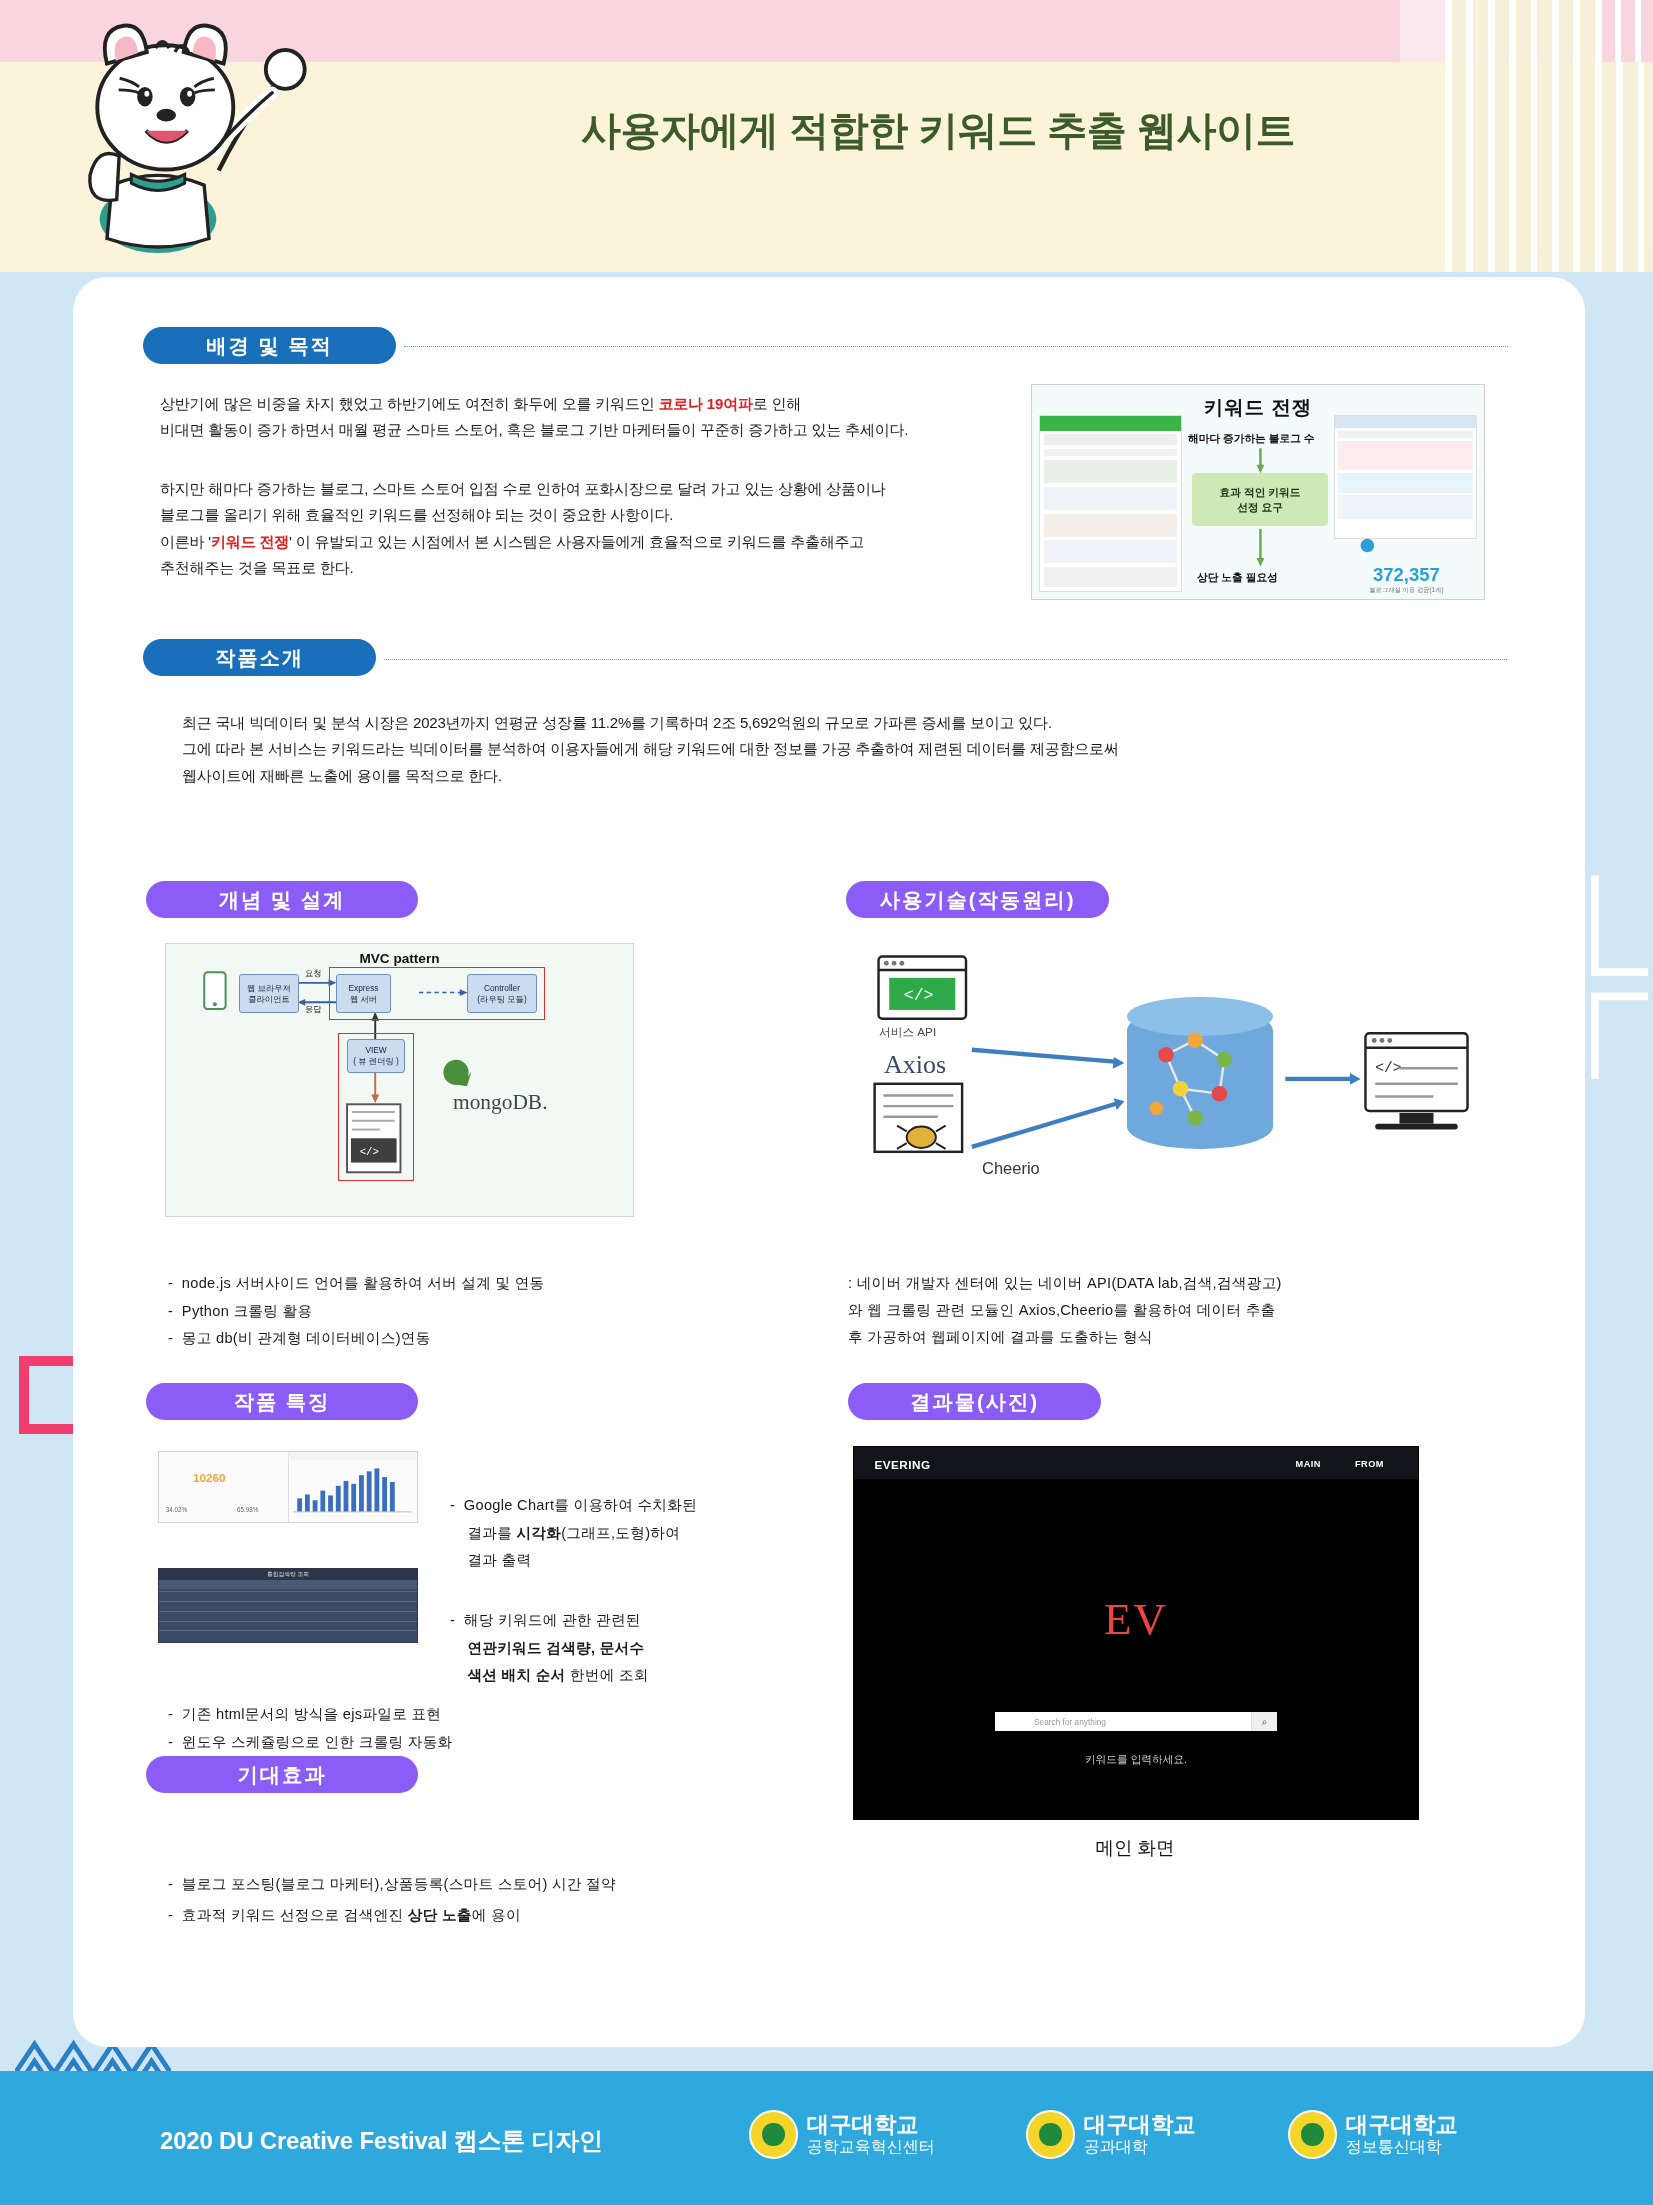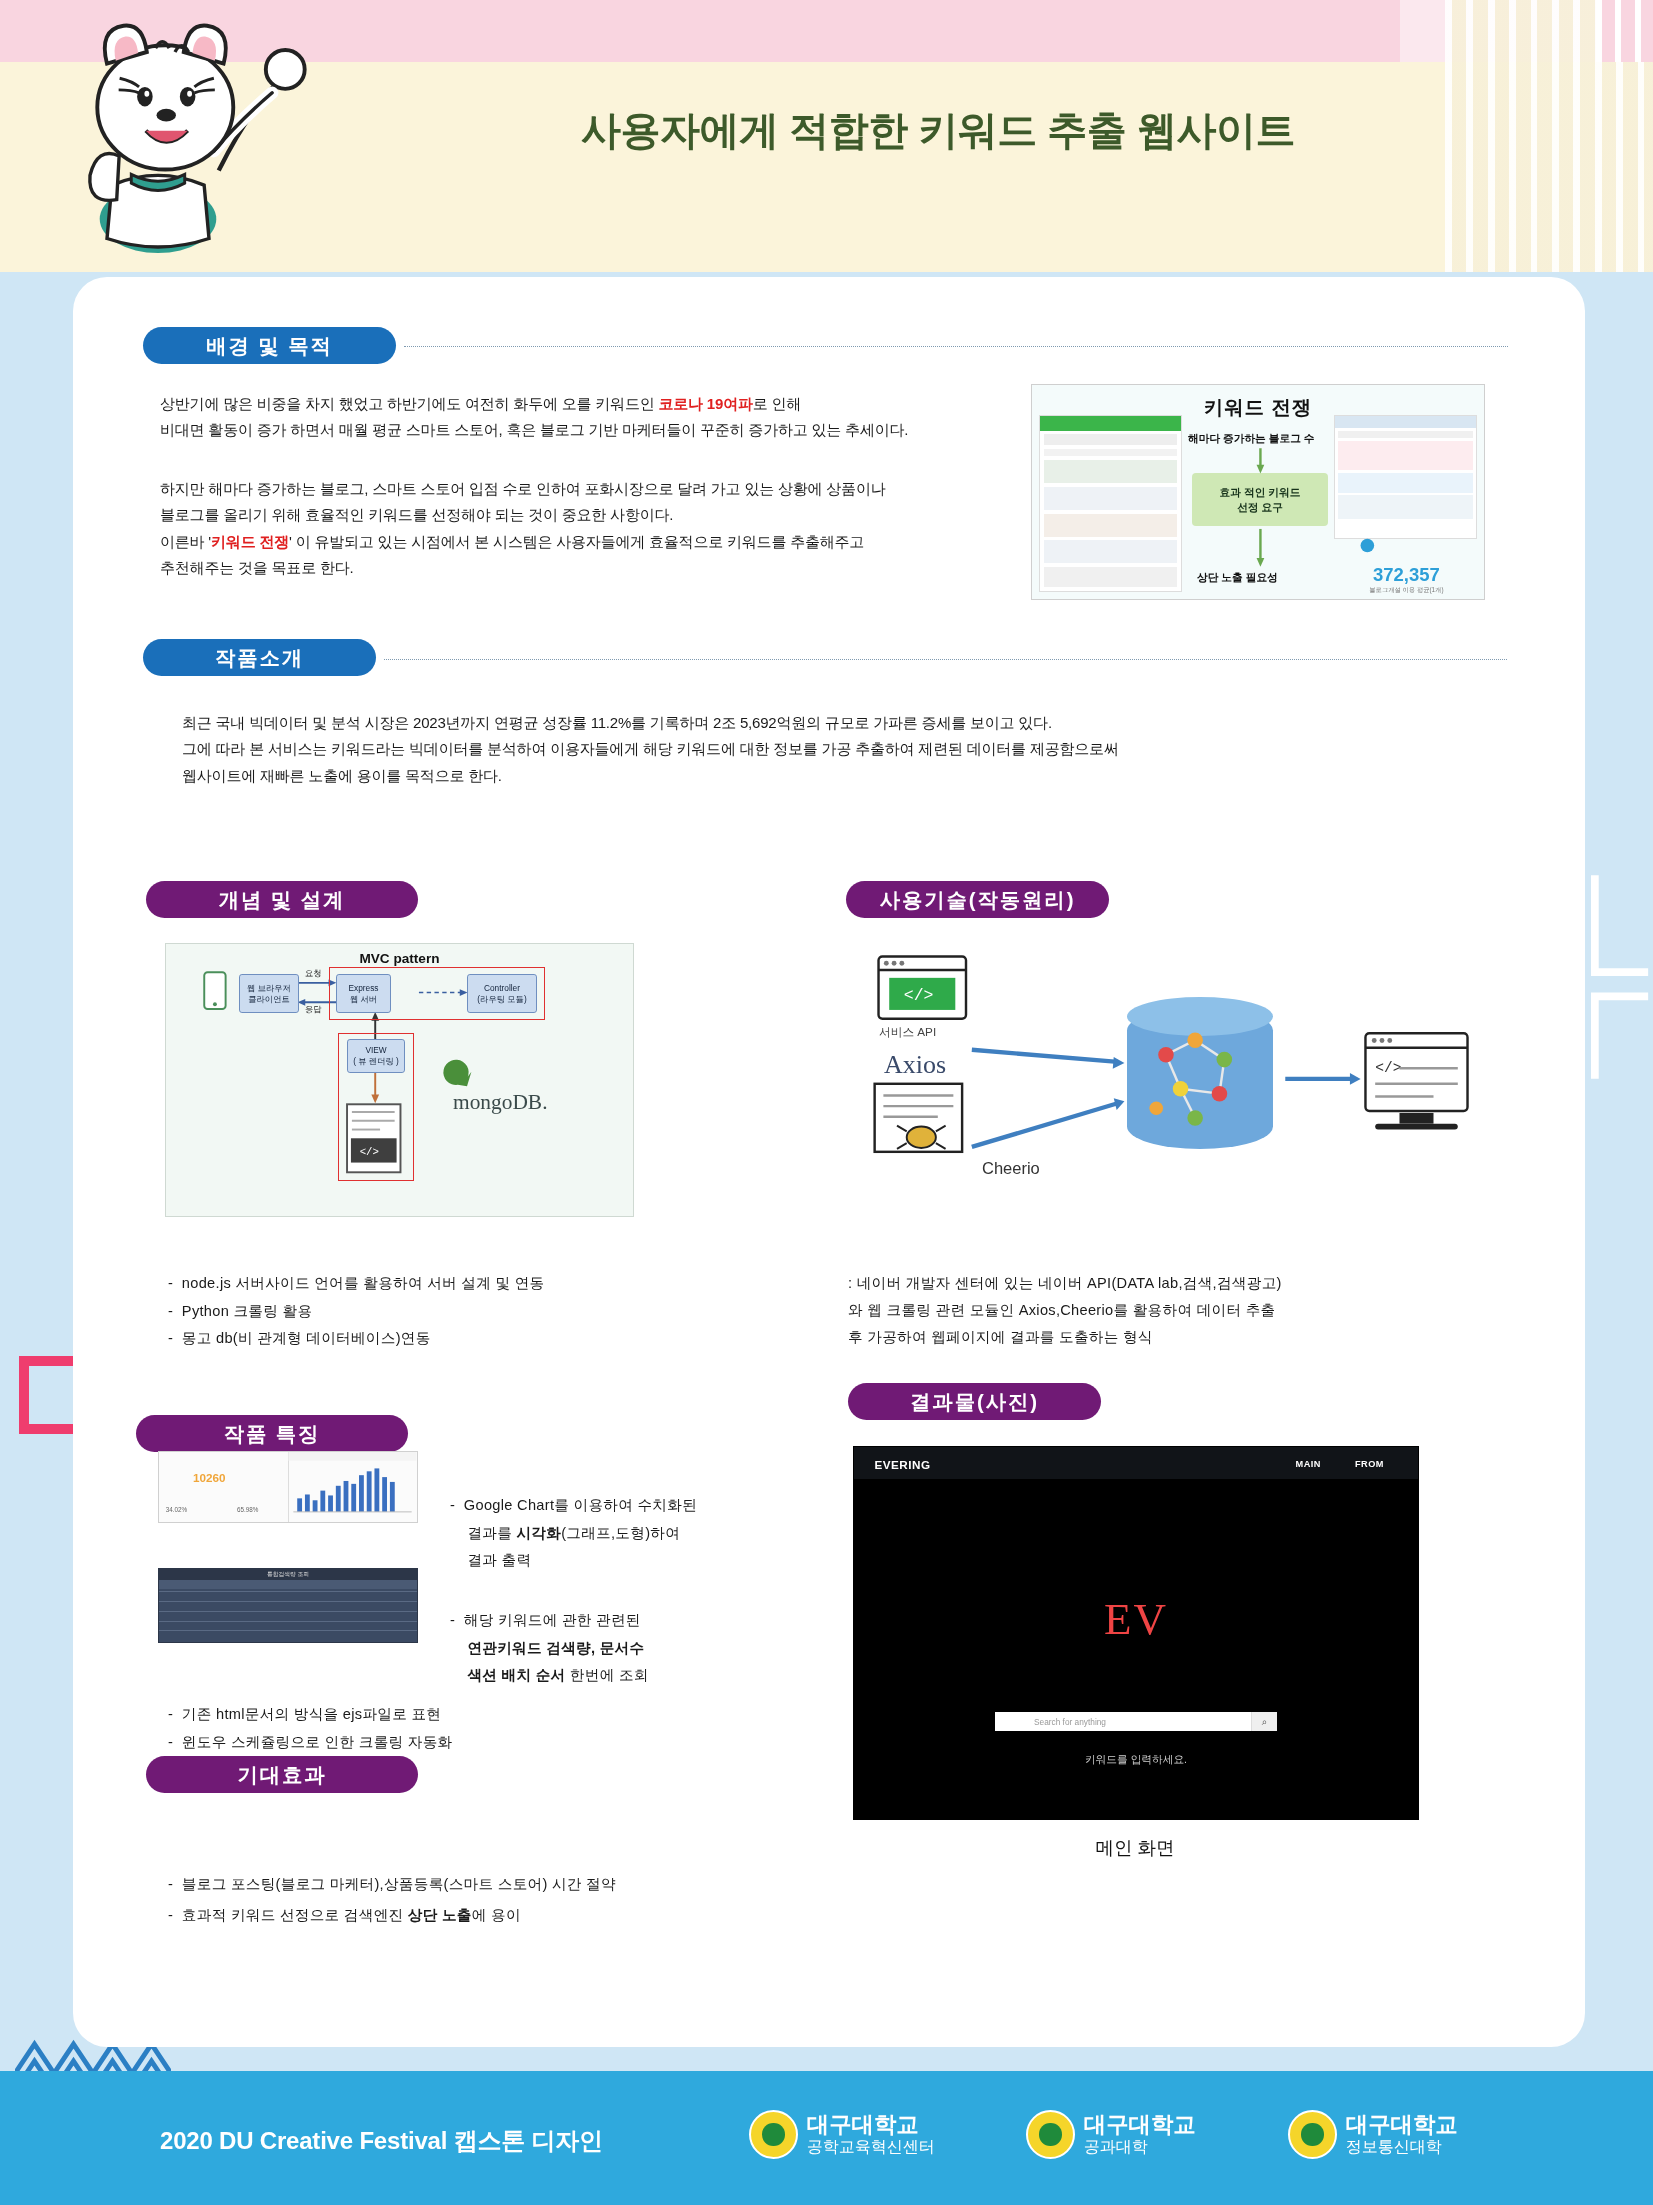--- a/index.html
+++ b/index.html
@@ -125,21 +125,21 @@
     border-radius: 19.4px;
     color: #ffffff;
     font-size: 20.4px;
     font-weight: bold;
     display: flex;
     align-items: center;
     justify-content: center;
     letter-spacing: 1.9px;
   }
   .tag-blue { background: #1a6fba; }
-  .tag-green { background: #701a75; }
+  .tag-green { background: #8b5cf6; }
 
   .dotline {
     position: absolute;
     height: 0;
     border-top: 1.9px dotted #7f9ab0;
   }
 
   
   .body-text {
     position: absolute;
@@ -607,21 +607,21 @@
   </svg>
   <div class="apilbl">서비스 API</div>
   <div class="axios-txt">Axios</div>
   <div class="cheerio-txt">Cheerio</div>
 </div>
 
 <div class="bullet-text" style="left:848px; top:1234px; width:642px; line-height:1.85;">: 네이버 개발자 센터에 있는 네이버 API(DATA lab,검색,검색광고)
 와 웹 크롤링 관련 모듈인 Axios,Cheerio를 활용하여 데이터 추출
 후 가공하여 웹페이지에 결과를 도출하는 형식</div>
 
-<div class="tag tag-green" style="left:136px; top:1383px; width:272px;margin-top:32px;">작품 특징</div>
+<div class="tag tag-green" style="left:146px; top:1383px; width:272px;">작품 특징</div>
 
 <div class="panel thumb1">
   <div style="position:absolute;left:0;top:0;width:129px;height:70px;border-right:0.5px solid #ddd;"></div>
   <div style="position:absolute;left:34px;top:18.5px;color:#f0a63a;font-size:11.7px;font-weight:bold;">10260</div>
   <div style="position:absolute;left:6.8px;top:54px;color:#666;font-size:6.3px;">34.02%</div>
   <div style="position:absolute;left:78px;top:54px;color:#666;font-size:6.3px;">65.98%</div>
   <svg style="position:absolute;left:129px;top:0;width:129px;height:70px;" viewBox="0 0 265 145" width="129" height="70">
     <rect x="0" y="0" width="265" height="18" fill="#f4f4f4"></rect>
     <rect x="18" y="96" width="10" height="28" fill="#3a6fc0"></rect>
     <rect x="34" y="88" width="10" height="36" fill="#3a6fc0"></rect>

